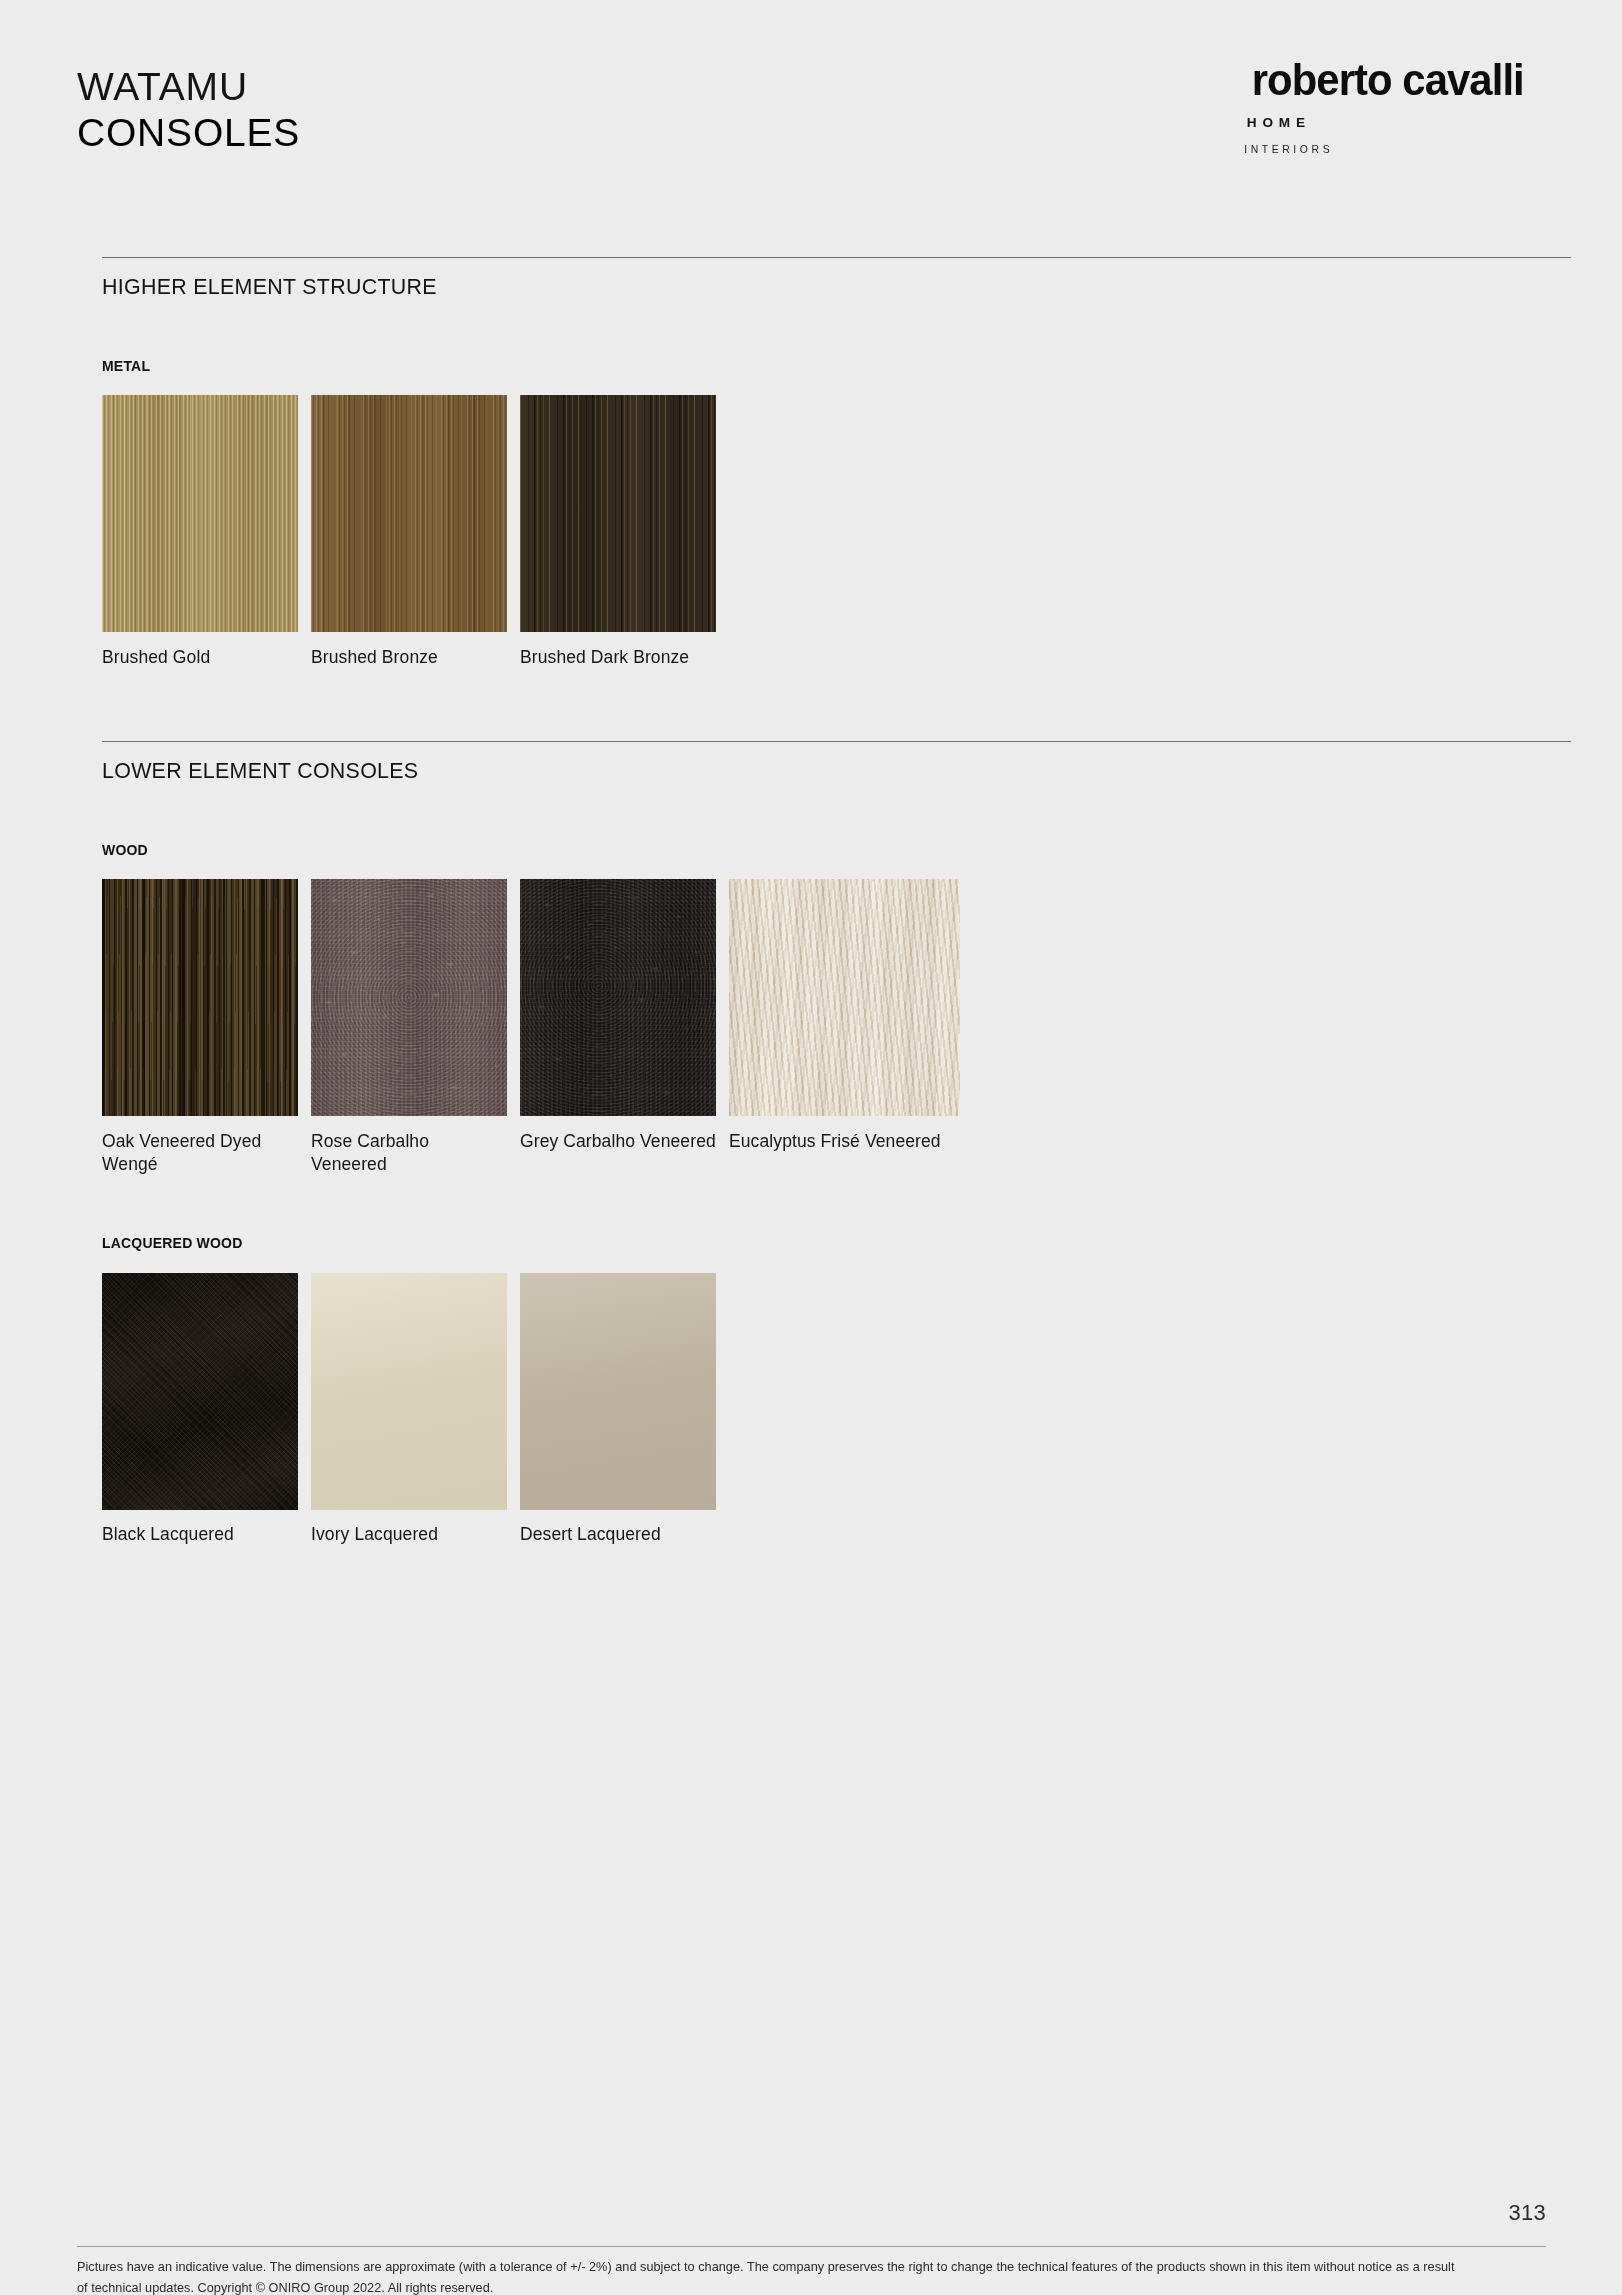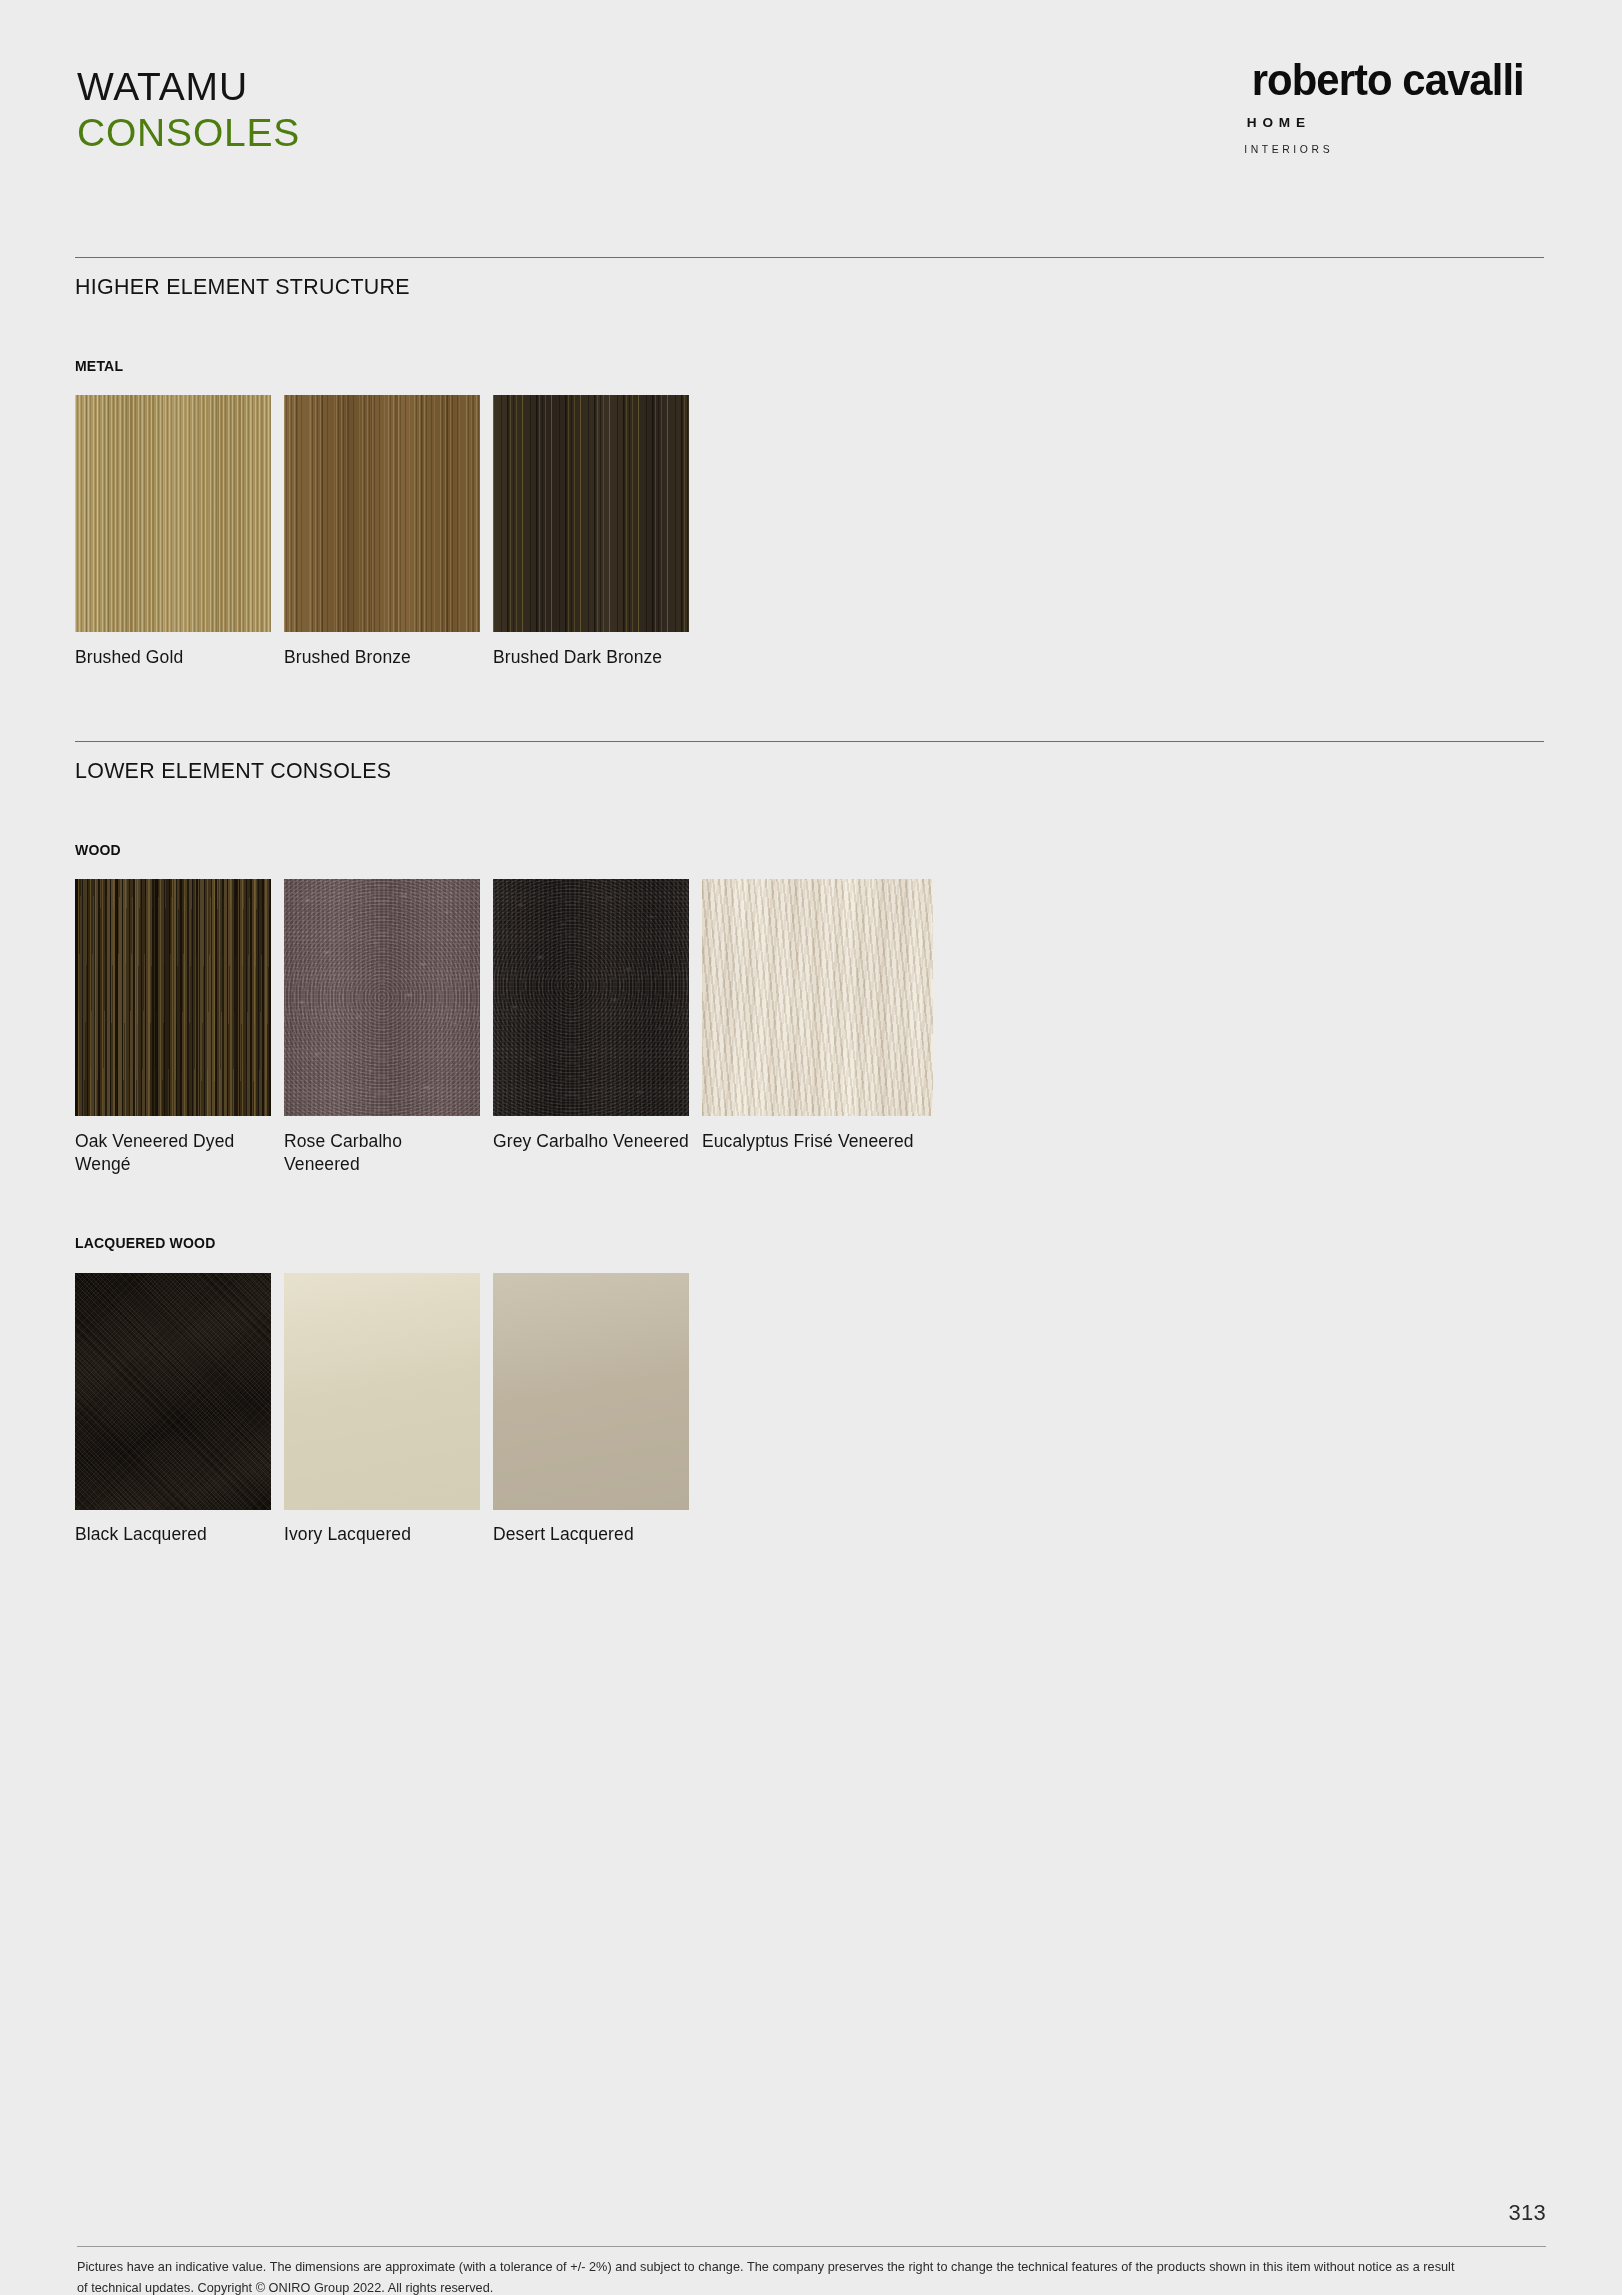--- a/index.html
+++ b/index.html
@@ -33,21 +33,21 @@
     font-size: 39px;
     font-weight: 500;
     letter-spacing: 0.8px;
     color: #141414;
   }
   .collection-title .line2 {
     display: block;
     font-size: 39px;
     font-weight: 300;
     letter-spacing: 0.8px;
-    color: #4d7c0f;
+    color: #000000;
     margin-top: 2.6px;
   }
 
   .brand-block {
     position: absolute;
     right: 77px;
     top: 57px;
     width: 305px;
     text-align: left;
   }
@@ -75,21 +75,21 @@
     font-weight: 400;
     letter-spacing: 3.6px;
     color: #1c1c1c;
     margin-top: 14.3px;
     padding-left: 3.2px;
   }
 
   
   .section {
     position: absolute;
-    left: 63px;
+    left: 90px;
     width: 1469px;
     padding-left: 12px;
   }
   .rule {
     height: 0.6px;
     background: #6d6d6d;
     width: 100%;
   }
   .section-title {
     font-size: 21.4px;

